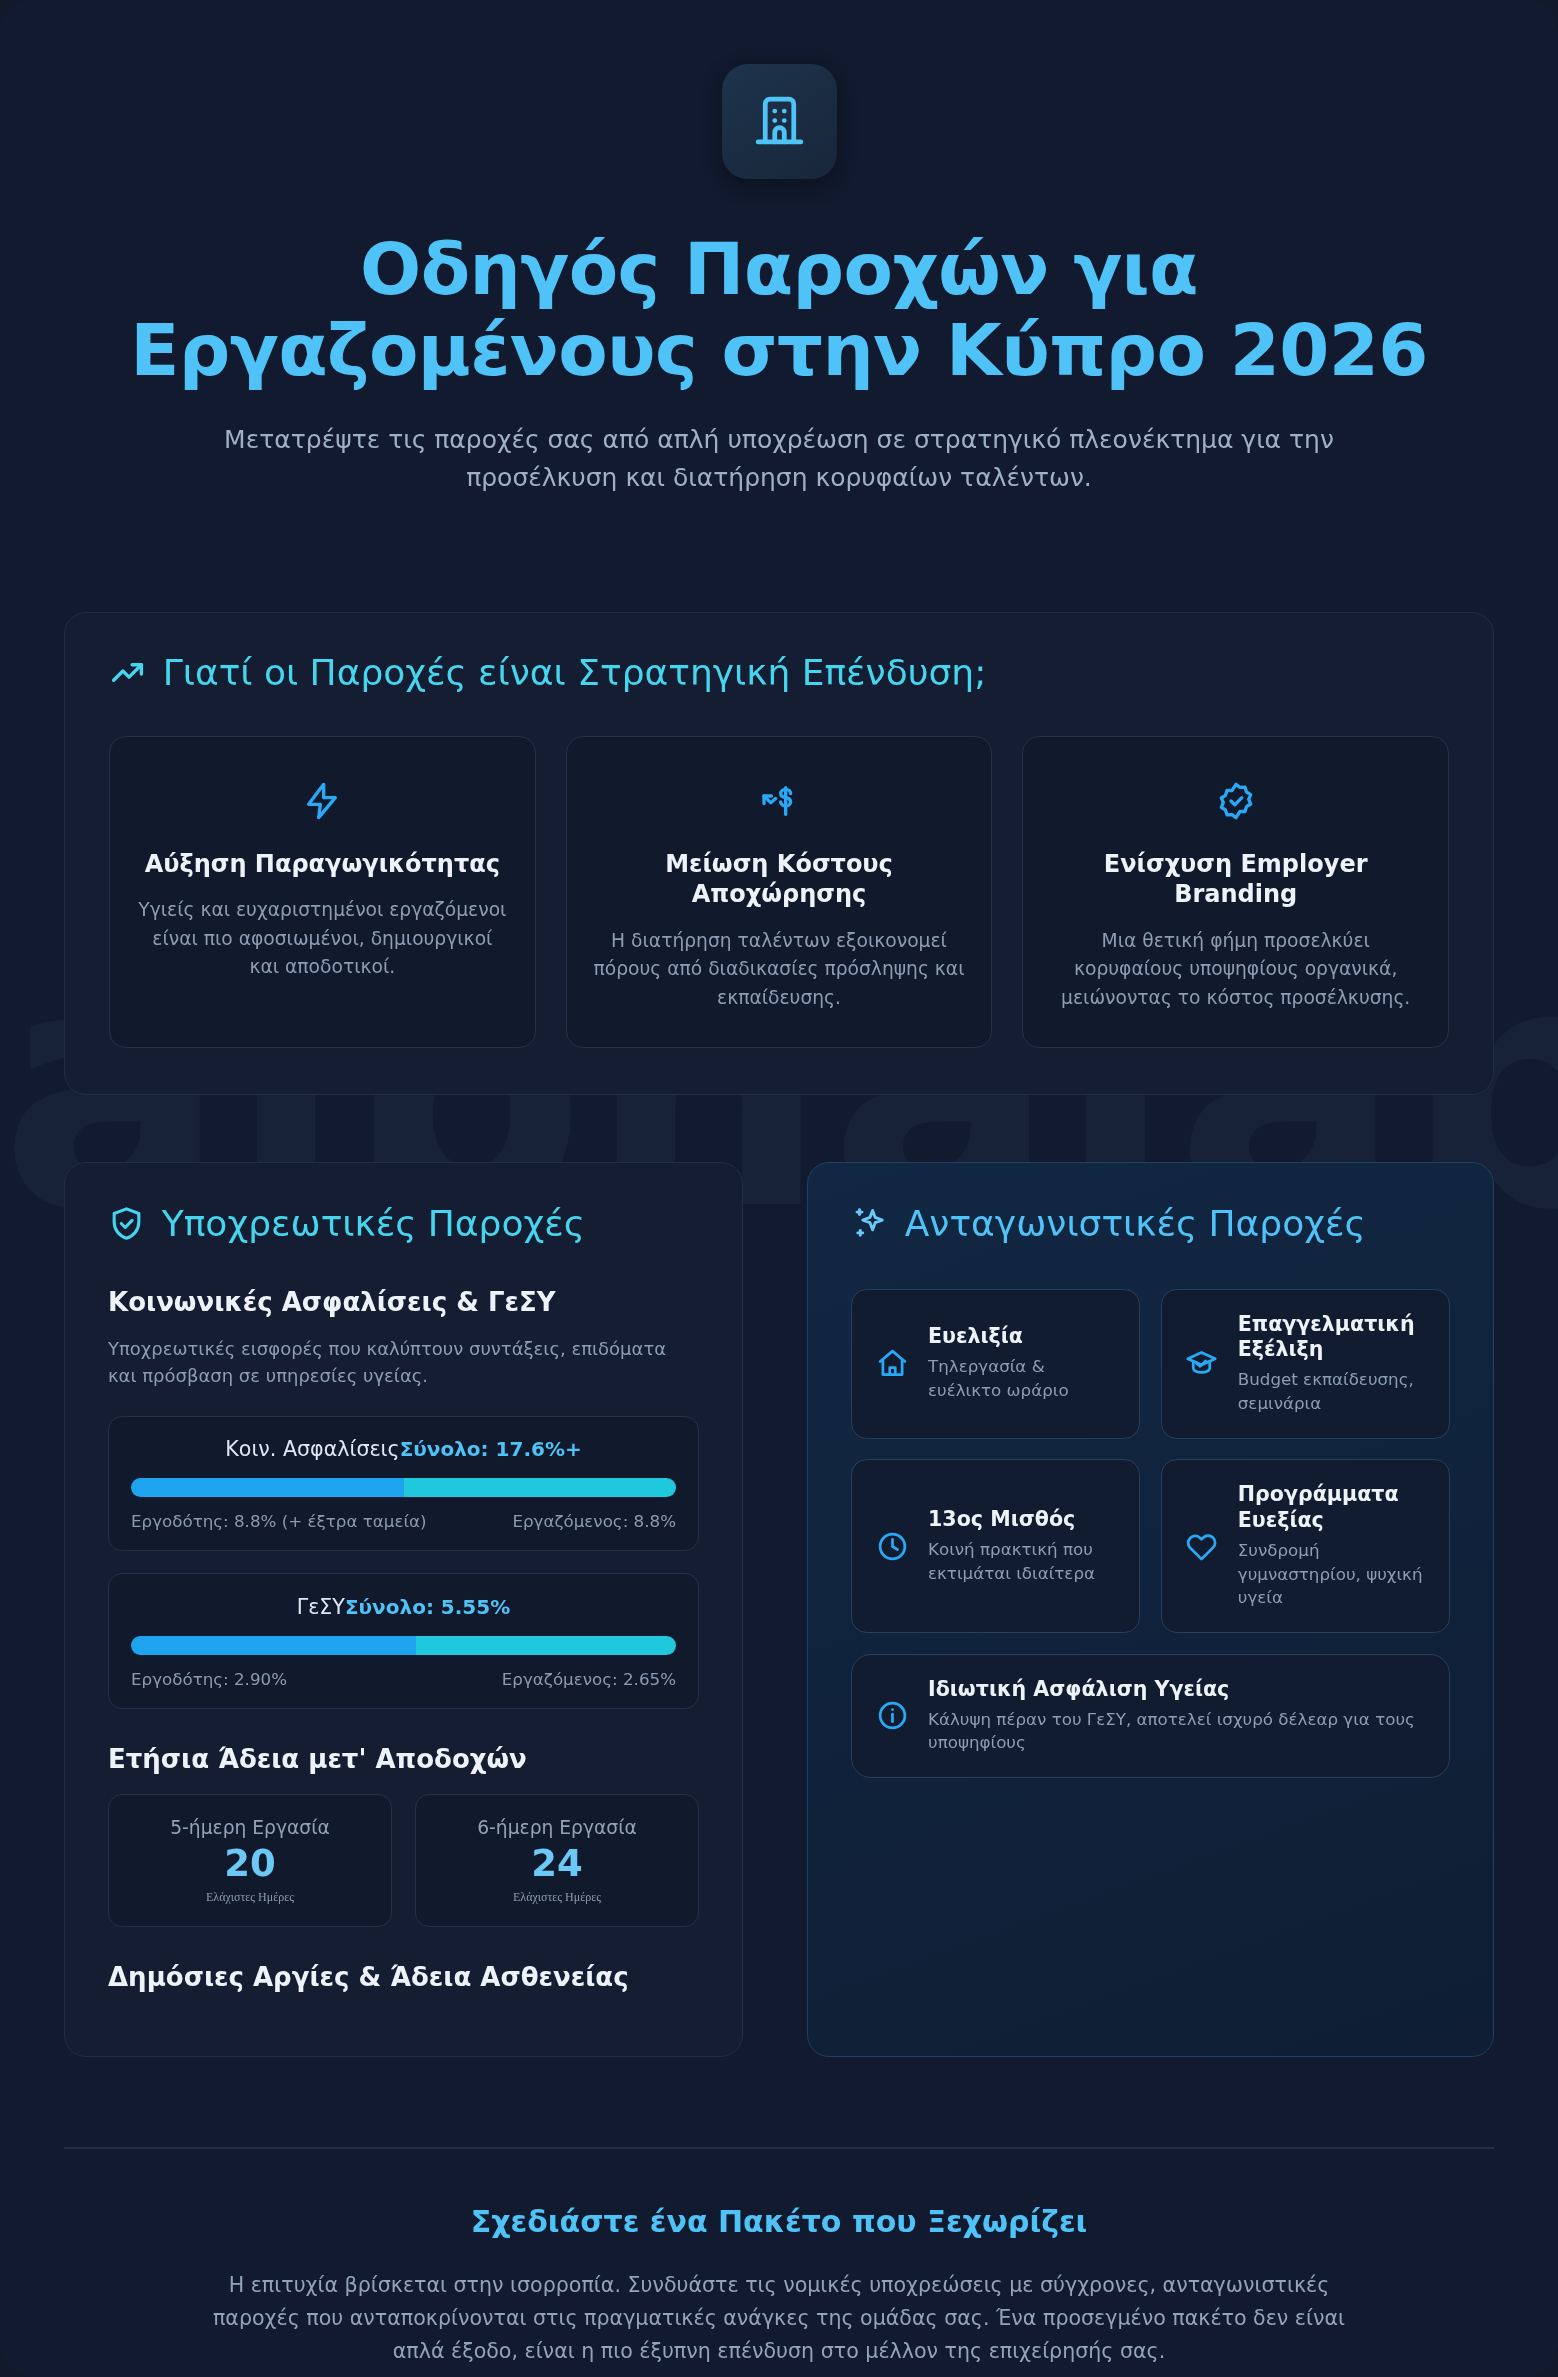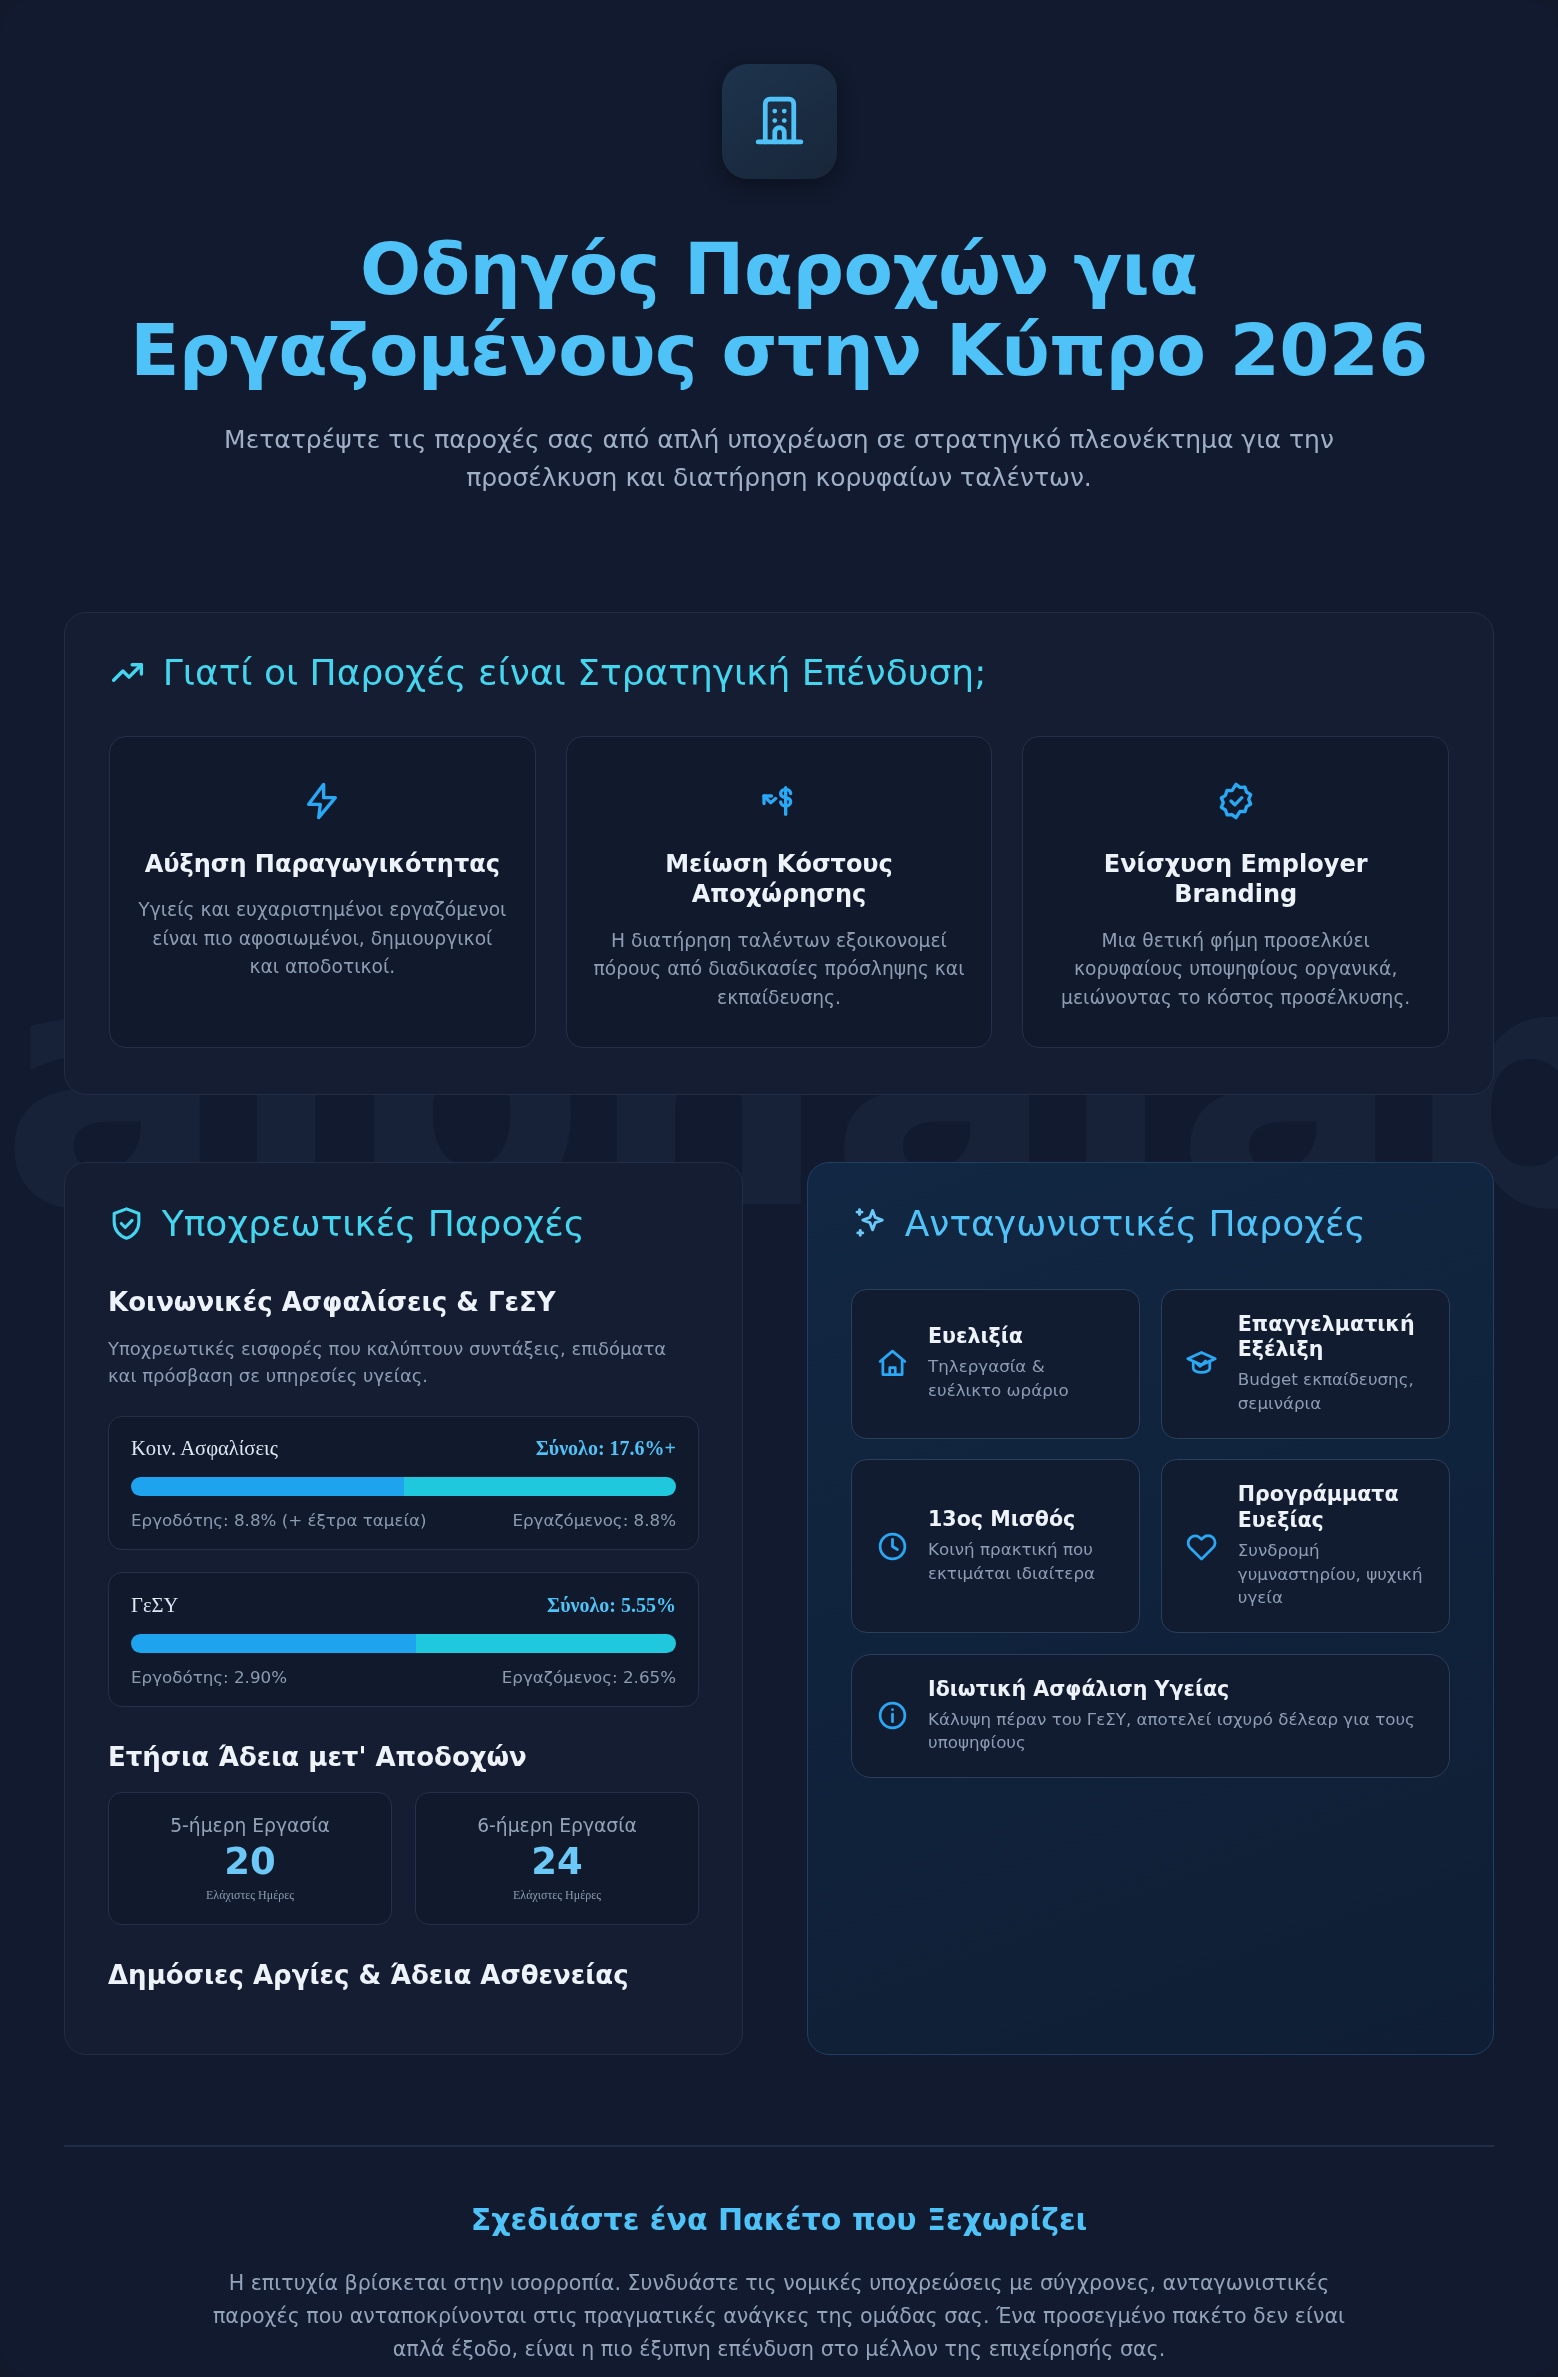--- a/index.html
+++ b/index.html
@@ -137,23 +137,22 @@
 
   
   .contrib {
     background: #111a2c;
     border: 1.3px solid #25314a;
     border-radius: 14px;
     padding: 20.6px 22px 19.3px;
     margin-bottom: 22px;
   }
   .contrib-top {
-    display: flex; justify-content: space-between; align-items: baseline;
+    display: flex; justify-content: center; align-items: baseline;
     margin-bottom: 16.7px;
-    font-family: Liberation Serif, serif;
   }
   .contrib-name { font-size: 20.6px; color: #dfe7f2; font-weight: 400; }
   .contrib-total { font-size: 20px; color: #4fc3f7; font-weight: 700; }
   .bar {
     height: 19.3px; border-radius: 9.7px; overflow: hidden;
     display: flex; background: #1b263c; margin-bottom: 14px;
   }
   .bar .seg-a { background: #1ea3ee; height: 100%; }
   .bar .seg-b { background: #1fc8dd; height: 100%; }
   .contrib-legend {

